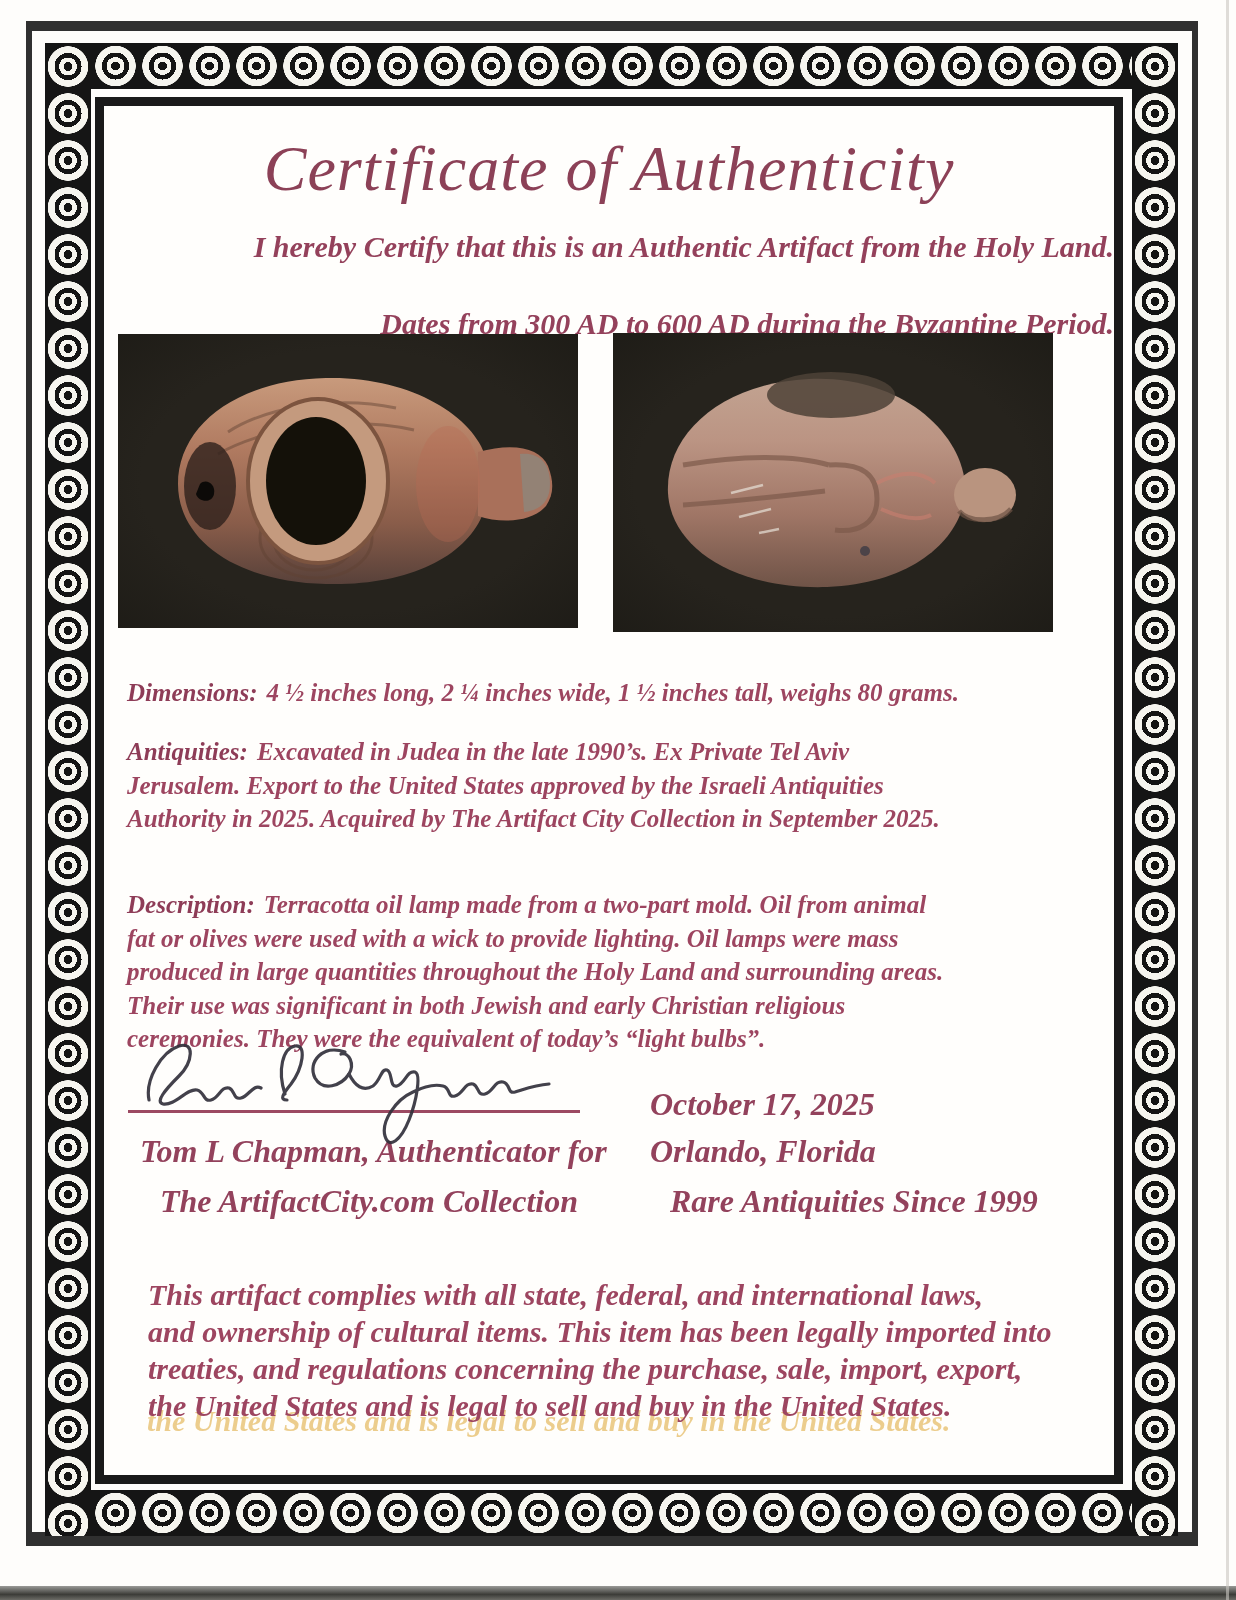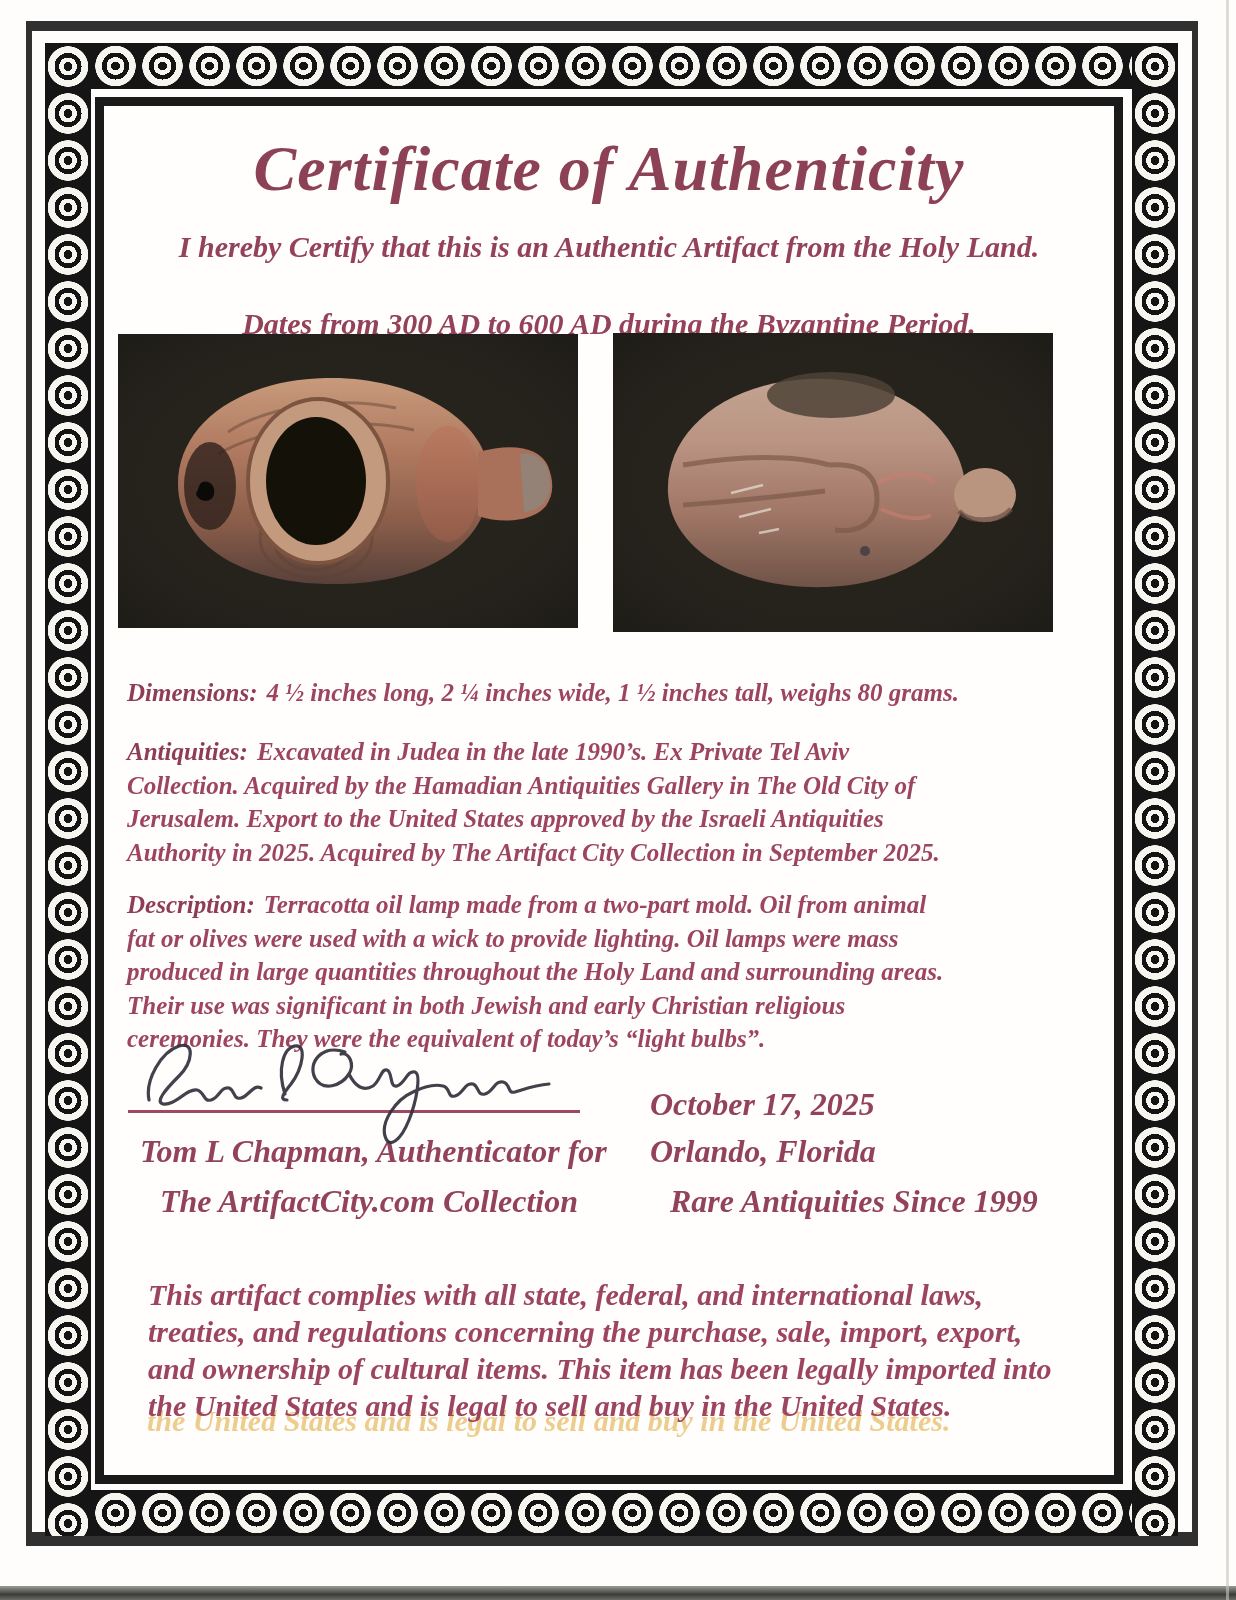--- a/index.html
+++ b/index.html
@@ -33,24 +33,24 @@
     background:linear-gradient(to bottom,#9a9a97,#3c3c38 60%,#6b6b66);
   }
   .scan-line-right{
     position:absolute; left:1226px; top:0; width:3px; height:1600px;
     background:#c9c7c2; opacity:.6;
   }
   
   .t{position:absolute; color:#9d4560; font-style:italic;}
   .center{text-align:center;}
   .title{
-    left:104px; top:132px; width:1010px; font-size:64px; font-weight:700;
+    left:104px; top:132px; width:1010px; font-size:64px; font-weight:400;
     color:#8c4157; letter-spacing:1px;
   }
-  .intro{left:104px; width:1010px; font-size:30px; font-weight:700; color:#94415b;}
+  .intro{left:104px; width:1010px; font-size:30px; font-weight:700; color:#94415b;text-align:right;}
   .intro1{top:230px;}
   .intro2{top:286px;margin-top:21px;}
   .body-block{font-size:25px; line-height:33.5px; font-weight:600; width:980px;margin-top:28px;}
   .lbl{font-weight:800; padding-right:9px; color:#8e3c57;}
   .dim{left:127px; top:648px;}
   .prov{left:127px; top:707px;}
   .desc{left:127px; top:860px;}
   .legal{left:140px; top:1276px; width:965px; font-size:30px; line-height:37px; font-weight:600; z-index:2;margin-left:8px;}
   .ghost{
     left:147px; top:1404px; font-size:30px; font-weight:600;
@@ -158,21 +158,20 @@
   </div>
 
   <div class="t body-block dim">
     <span class="lbl">Dimensions:</span><span>4 ½ inches long, 2 ¼ inches wide, 1 ½ inches tall, weighs 80 grams.</span>
   </div>
 
   <div class="t body-block prov">
     <div>
       <span class="lbl">Antiquities:</span><span>Excavated in Judea in the late 1990’s. Ex Private Tel Aviv</span>
     </div>
-    <div>Collection. Acquired by the Hamadian Antiquities Gallery in The Old City of</div>
     <div>Jerusalem. Export to the United States approved by the Israeli Antiquities</div>
     <div>Authority in 2025. Acquired by The Artifact City Collection in September 2025.</div>
   </div>
 
   <div class="t body-block desc">
     <div>
       <span class="lbl">Description:</span><span>Terracotta oil lamp made from a two-part mold. Oil from animal</span>
     </div>
     <div>fat or olives were used with a wick to provide lighting. Oil lamps were mass</div>
     <div>produced in large quantities throughout the Holy Land and surrounding areas.</div>
@@ -191,19 +190,19 @@
   <div class="sig-line"></div>
 
   <div class="t sig-col c-right row-date">October 17, 2025</div>
   <div class="t sig-col c-left row-name">Tom L Chapman, Authenticator for</div>
   <div class="t sig-col c-right row-name">Orlando, Florida</div>
   <div class="t sig-col c-left row-org">The ArtifactCity.com Collection</div>
   <div class="t sig-col c-right row-org">Rare Antiquities Since 1999</div>
 
   <div class="t legal">
     <div>This artifact complies with all state, federal, and international laws,</div>
+    <div>and ownership of cultural items. This item has been legally imported into</div>
     <div>treaties, and regulations concerning the purchase, sale, import, export,</div>
-    <div>and ownership of cultural items. This item has been legally imported into</div>
     <div>the United States and is legal to sell and buy in the United States.</div>
   </div>
   <div class="t ghost">the United States and is legal to sell and buy in the United States.</div>
 
 </div>
 
 </body></html>

